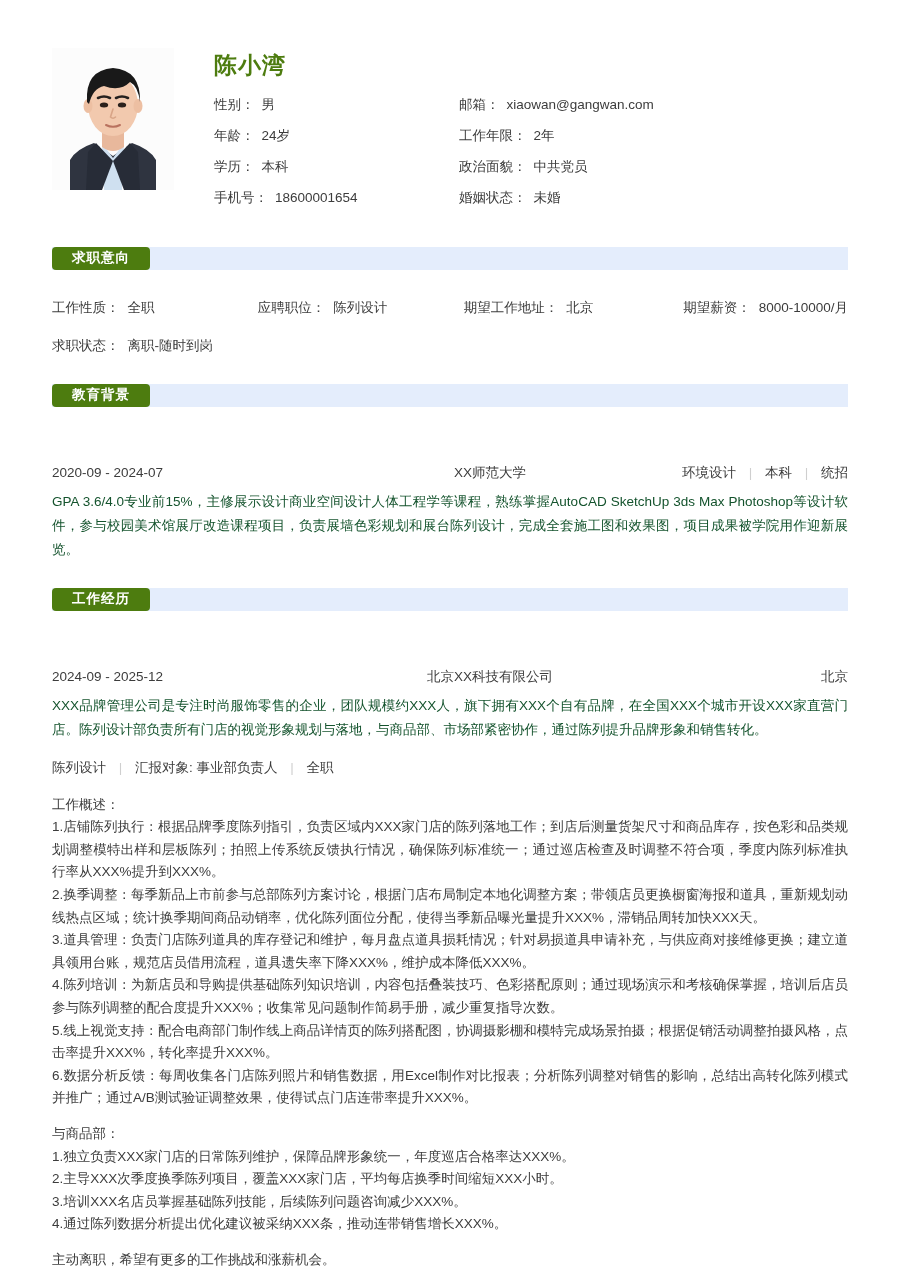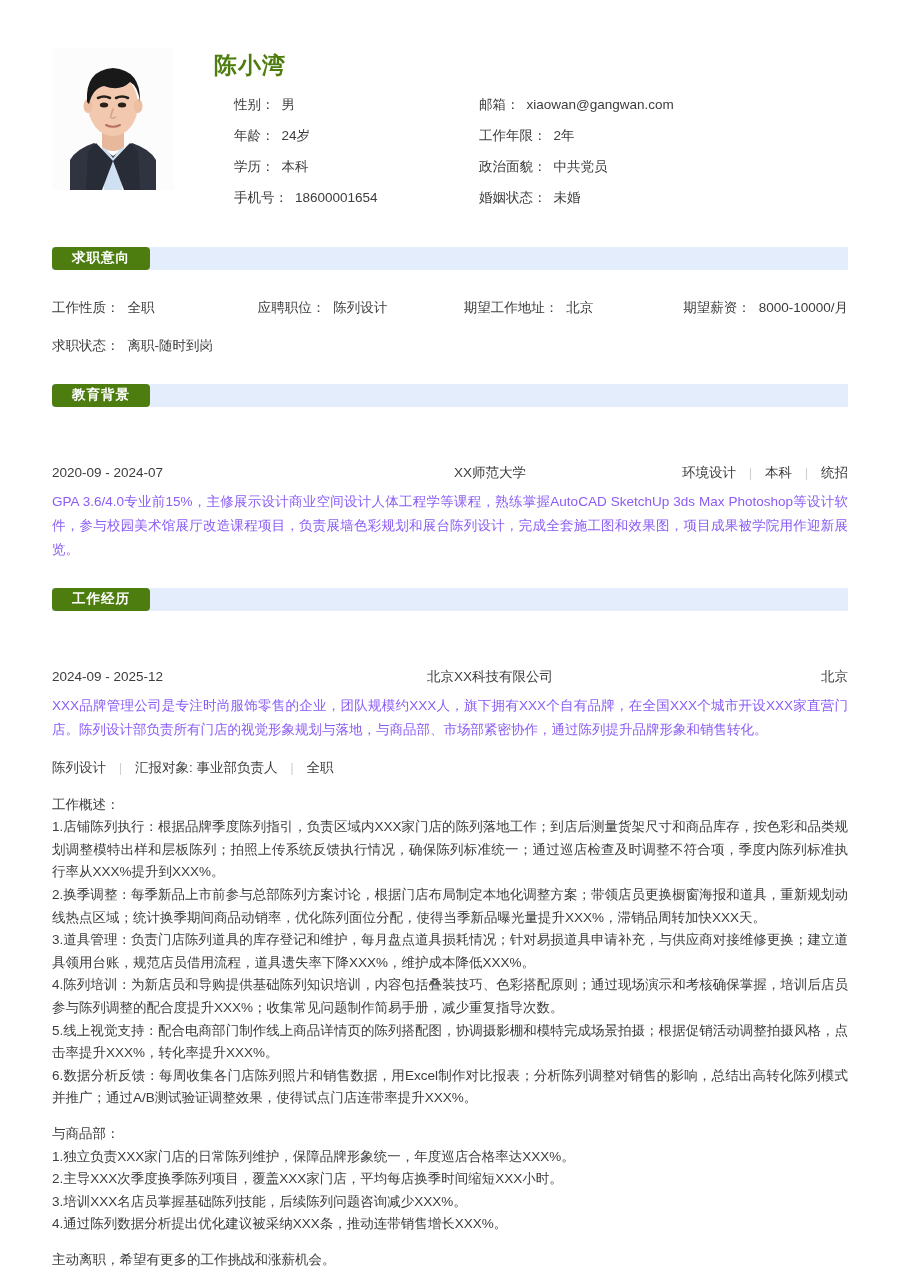--- a/index.html
+++ b/index.html
@@ -52,21 +52,20 @@
     display: grid;
     grid-template-columns: 245px 1fr;
     row-gap: 5px;
   }
   .info-cell {
     display: flex;
     font-size: 13.5px;
     color: #3c3c3c;
     line-height: 26px;
     white-space: nowrap;
-    margin-left: 20px;
   }
   .info-label { color: #3c3c3c; }
   .info-value { color: #3c3c3c; margin-left: 7px; }
 
   
   .section-bar {
     position: relative;
     height: 23px;
     background: #e4edfc;
     margin-top: 26px;
@@ -104,21 +103,21 @@
   .meta-sep {
     display: inline-block;
     color: #cfcfcf;
     margin: 0 9px;
     font-weight: 300;
   }
 
   .body-text {
     font-size: 13.5px;
     line-height: 24px;
-    color: #8b5cf6;
+    color: #14532d;
     text-align: justify;
     padding-top: 2px;
   }
   .tagline {
     font-size: 13.5px;
     color: #3c3c3c;
     padding-top: 14px;
     line-height: 24px;
   }
   .block-gap { height: 14px; }

